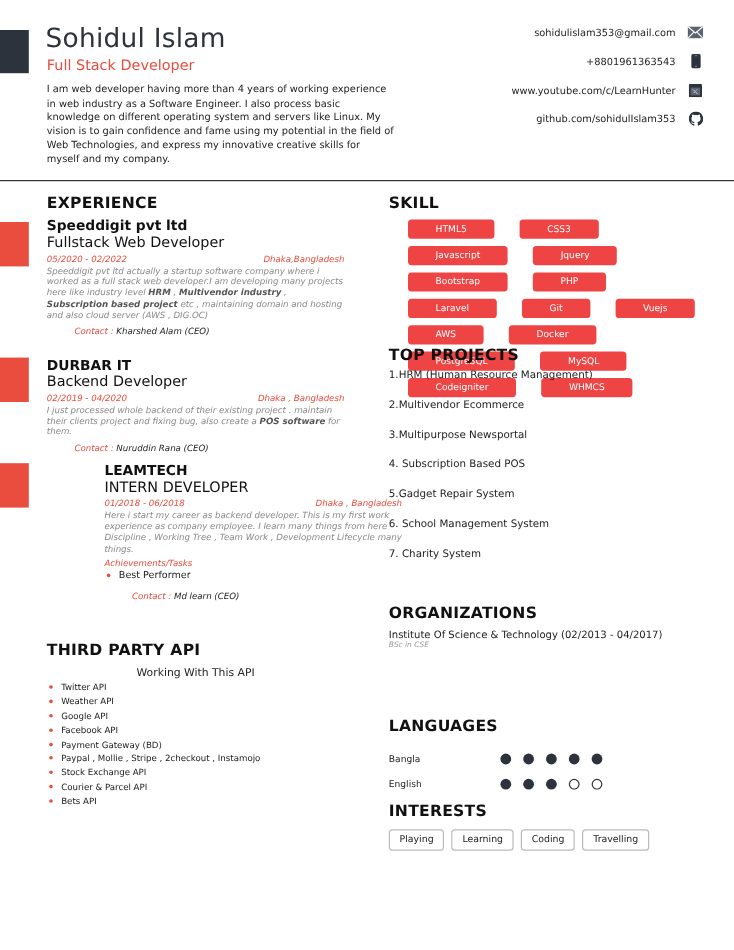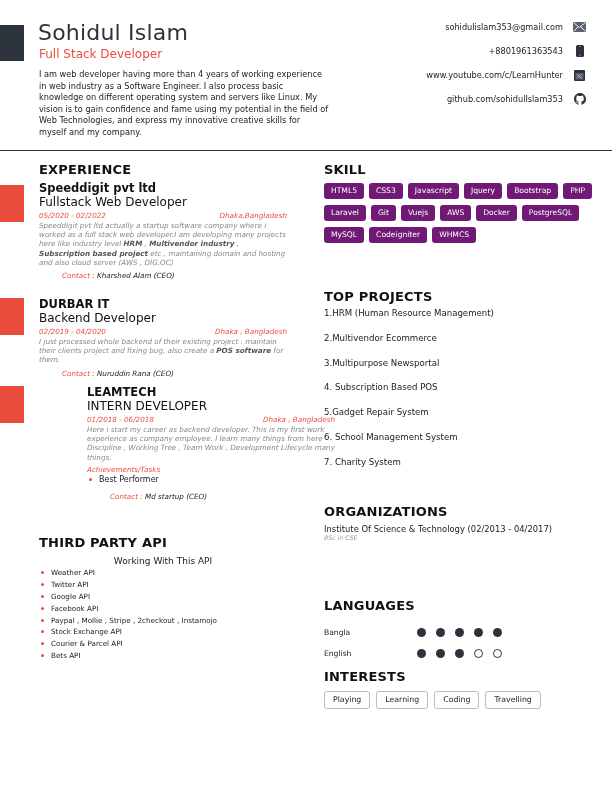--- a/index.html
+++ b/index.html
@@ -38,21 +38,21 @@
   .contact-label { color: #ea4c3e; }
   .contact-name { color: #222; }
   .ach-label { font-size: 7.2px; font-style: italic; color: #ea4c3e; margin-top: 3px; }
   .bullet-row { display: flex; align-items: center; font-size: 8px; color: #222; height: 12px; }
   .bullet-dot { width: 3px; height: 3px; background: #ea4c3e; border-radius: 50%; margin: 0 7px 0 2px; }
 
   .api-sub { font-size: 9px; color: #222; margin-top: 6px; margin-bottom: 1px; text-align: center; }
   .api-item { display: flex; align-items: center; font-size: 7.2px; color: #222; height: 11.8px; }
 
   .skills { display: flex; flex-wrap: wrap; gap: 6px 5px; margin-top: 6px; width: 270px; }
-  .skill-tag { background: #701a75; color: #fff; font-size: 7.6px; padding: 0 7px; height: 16px; line-height: 16px; border-radius: 3px; }
+  .skill-tag { background: #ef4444; color: #fff; font-size: 7.6px; padding: 0 23px; height: 16px; line-height: 16px; border-radius: 3px; margin-left: 16px; }
 
   .project { font-size: 8.6px; color: #222; height: 24.8px; }
   .org-name { font-size: 8.4px; color: #222; margin-top: 5px; }
   .org-degree { font-size: 6.2px; font-style: italic; color: #999; }
 
   .lang-row { display: flex; align-items: flex-end; height: 21px; }
   .lang-name { font-size: 7.6px; color: #222; width: 93px; }
   .dot { width: 9px; height: 9px; border-radius: 50%; margin-right: 10px; }
   .dot.full { background: #2d333c; }
   .dot.empty { border: 1px solid #2d333c; background: #fff; }
@@ -155,42 +155,46 @@
       <span>Dhaka , Bangladesh</span>
     </div>
     <div class="job-desc">Here i start my career as backend developer. This is my first work experience as company employee. I learn many things from here Discipline , Working Tree , Team Work , Development Lifecycle many things.</div>
     <div class="ach-label">Achievements/Tasks</div>
     <div class="bullet-row">
       <span class="bullet-dot"></span>
       <span>Best Performer</span>
     </div>
     <div class="contact-line" style="margin-top:6px;">
       <span class="contact-label">Contact :</span>
-      <span class="contact-name">Md startup (CEO)</span>
+      <span class="contact-name">Md learn (CEO)</span>
     </div>
   </div>
 
   <div style="position:absolute; left:0; top:373px; width:248px;">
     <div class="section-title">THIRD PARTY API</div>
     <div class="api-sub">Working With This API</div>
     <div class="api-item">
         <span class="bullet-dot"></span>
+        <span>Twitter API</span>
+      </div>
+    <div class="api-item">
+        <span class="bullet-dot"></span>
         <span>Weather API</span>
       </div>
     <div class="api-item">
         <span class="bullet-dot"></span>
-        <span>Twitter API</span>
-      </div>
-    <div class="api-item">
-        <span class="bullet-dot"></span>
         <span>Google API</span>
       </div>
     <div class="api-item">
         <span class="bullet-dot"></span>
         <span>Facebook API</span>
+      </div>
+    <div class="api-item">
+        <span class="bullet-dot"></span>
+        <span>Payment Gateway (BD)</span>
       </div>
     <div class="api-item">
         <span class="bullet-dot"></span>
         <span>Paypal , Mollie , Stripe , 2checkout , Instamojo</span>
       </div>
     <div class="api-item">
         <span class="bullet-dot"></span>
         <span>Stock Exchange API</span>
       </div>
     <div class="api-item">

